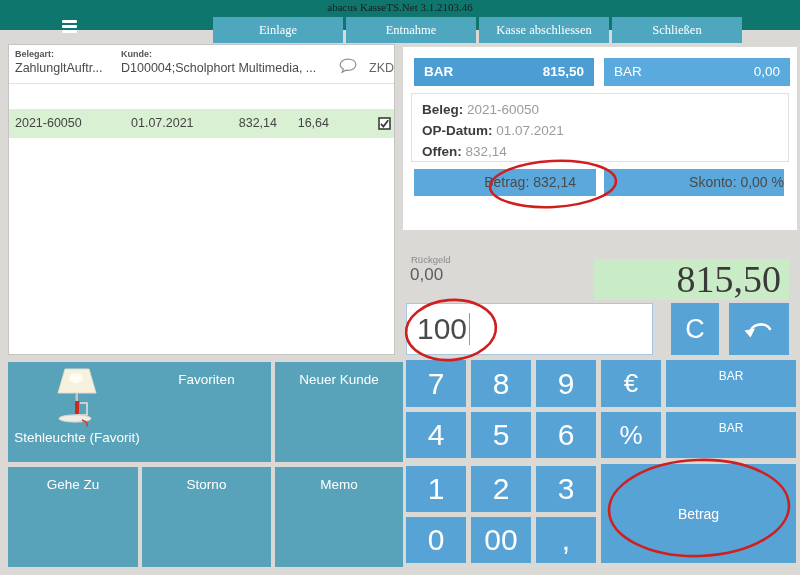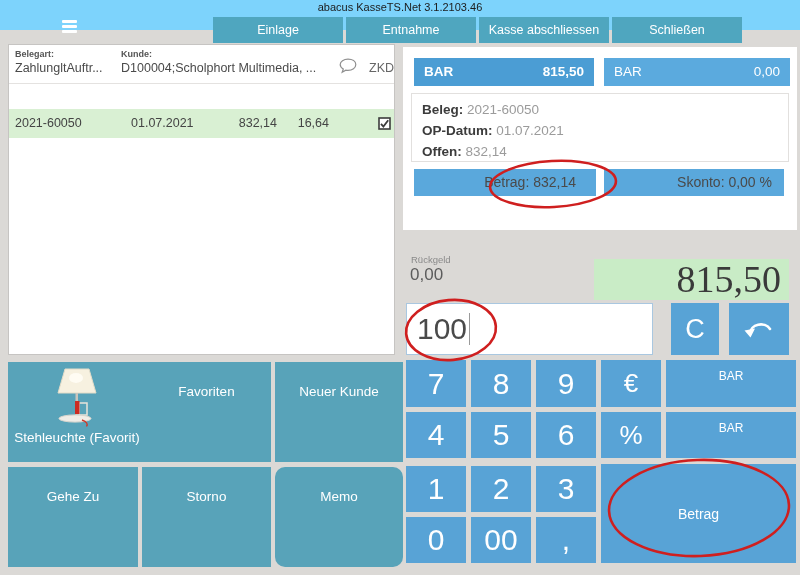--- a/index.html
+++ b/index.html
@@ -1,20 +1,20 @@
 <!DOCTYPE html>
 <html><head>
 <meta charset="utf-8">
 <style>
   * { margin:0; padding:0; box-sizing:border-box; }
   html,body { width:800px; height:575px; font-family:"Liberation Sans", sans-serif; }
   .screen { position:relative; width:800px; height:575px; background:#dbd9d6; overflow:hidden; }
 
   
-  .header { position:absolute; left:0; top:0; width:800px; height:30px; background:#7dd3fc; }
+  .header { position:absolute; left:0; top:0; width:800px; height:30px; background:#0f766e;font-family:Liberation Serif, serif; }
   .titlebar { position:absolute; left:0; top:0; width:800px; height:15px;
               font-size:11px; color:#1c1c1c; text-align:center; line-height:15px; }
   .hamburger { position:absolute; left:62px; top:20px; width:15px; height:14px; cursor:pointer; }
   .hamburger i { display:block; height:3px; margin-bottom:2px; background:#fff; border-radius:1px; }
   .menu-btn { position:absolute; top:17px; height:26px; width:130px; background:#4fa6bf;
               color:#fff; font-size:12.5px; text-align:center; line-height:26px; cursor:pointer; }
 
   
   .left-panel { position:absolute; left:8px; top:44px; width:387px; height:311px;
                 background:#fff; border:1px solid #c6c4c2; }
@@ -36,41 +36,41 @@
   .tab-idle { left:201px; width:186px; background:#5baade; }
   .info-box { position:absolute; left:8px; top:46px; width:378px; height:69px;
               border:1px solid #e2e0de; background:#fff; }
   .info-col { position:absolute; top:5px; }
   .info-col.c1 { left:10px; } .info-col.c2 { left:198px; }
   .info-row { font-size:13.5px; line-height:21px; white-space:nowrap; }
   .info-row b { color:#3c3c3c; } .info-row span { color:#9b9b9b; }
   .amount-bar { position:absolute; top:122px; height:27px; background:#5aa8dc;
                 font-size:14px; color:#4a4a4a; line-height:27px; text-align:right; cursor:pointer; }
   .bar-betrag { left:11px; width:182px; padding-right:20px; }
-  .bar-skonto { left:201px; width:180px; padding-right:12px; }
+  .bar-skonto { left:201px; width:180px; }
 
   
   .rueckgeld-label { position:absolute; left:411px; top:254px; font-size:9.5px; color:#8a8a8a; }
   .rueckgeld-value { position:absolute; left:410px; top:265px; font-size:17px; color:#5c5c5c; }
   .green-display { position:absolute; left:594px; top:259px; width:195px; height:41px;
                    background:#c9ecc6; font-family:"Liberation Serif", serif; font-size:38px;
                    color:#3a3a3a; text-align:right; line-height:41px; padding-right:8px; }
   .amount-input { position:absolute; left:406px; top:303px; width:247px; height:52px;
                   background:#fff; border:1px solid #a9c7e0; display:flex; align-items:center;
                   padding-left:10px; cursor:text; }
   .amount-input .val { font-size:30px; color:#4a4a4a; }
   .caret { width:1px; height:32px; background:#9a9a9a; margin-left:2px; }
   .key { position:absolute; background:#58a3d6; color:#fff; text-align:center; cursor:pointer; }
   .btn-c { left:671px; top:303px; width:48px; height:52px; font-size:27px; line-height:52px; }
   .btn-undo { left:729px; top:303px; width:60px; height:52px; display:flex; align-items:center; justify-content:center; }
 
   
   .shortcut { position:absolute; background:#58a3b9; color:#fff; font-size:13.5px;
               text-align:center; cursor:pointer; }
-  .shortcut .cap { padding-top:22px; }
+  .shortcut .cap { padding-top:10px; }
   .sc-img { position:relative; width:100%; height:100px; }
   .sc-img svg { position:absolute; left:50%; top:5px; transform:translateX(-50%); }
   .sc-img .cap2 { position:absolute; left:0; right:0; top:68px; font-size:13.5px; }
 
   
   .num { font-size:30px; }
   .sym { font-size:26px; }
   .bar-key { font-size:12px; padding-top:9px; }
   .betrag-key { display:flex; align-items:center; justify-content:center; font-size:14px; }
 
@@ -175,21 +175,21 @@
   </div>
   <div class="shortcut" style="left:275px; top:362px; width:128px; height:100px;">
     <div class="cap">Neuer Kunde</div>
   </div>
   <div class="shortcut" style="left:8px; top:467px; width:130px; height:100px;">
     <div class="cap">Gehe Zu</div>
   </div>
   <div class="shortcut" style="left:142px; top:467px; width:129px; height:100px;">
     <div class="cap">Storno</div>
   </div>
-  <div class="shortcut" style="left:275px; top:467px; width:128px; height:100px;border-radius:10px;">
+  <div class="shortcut" style="left:275px; top:467px; width:128px; height:100px;">
     <div class="cap">Memo</div>
   </div>
 
   <div class="key num" style="left:406px; top:360px; width:60px; height:47px; line-height:47px;">7</div>
   <div class="key num" style="left:471px; top:360px; width:60px; height:47px; line-height:47px;">8</div>
   <div class="key num" style="left:536px; top:360px; width:60px; height:47px; line-height:47px;">9</div>
   <div class="key sym" style="left:601px; top:360px; width:60px; height:47px; line-height:47px;">€</div>
   <div class="key bar-key" style="left:666px; top:360px; width:130px; height:47px;">BAR</div>
 
   <div class="key num" style="left:406px; top:412px; width:60px; height:46px; line-height:46px;">4</div>

